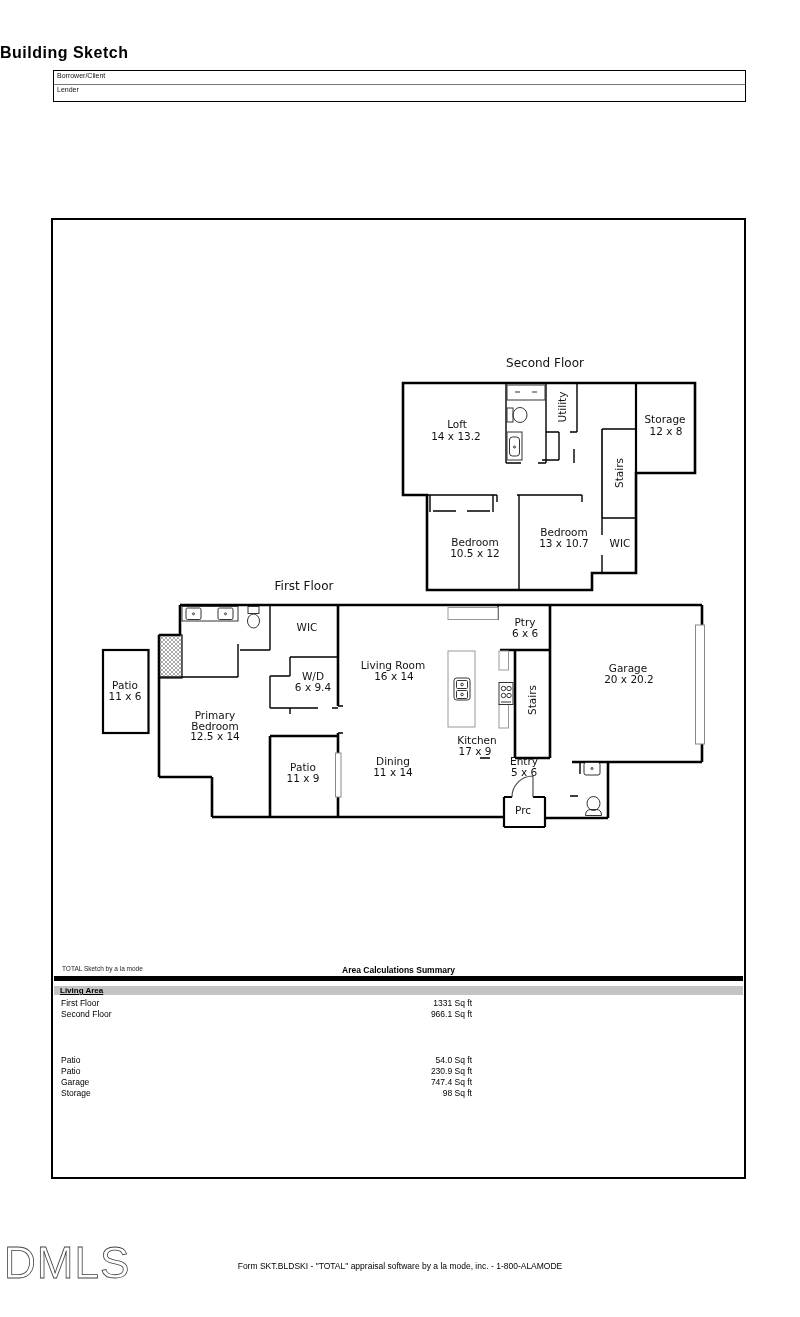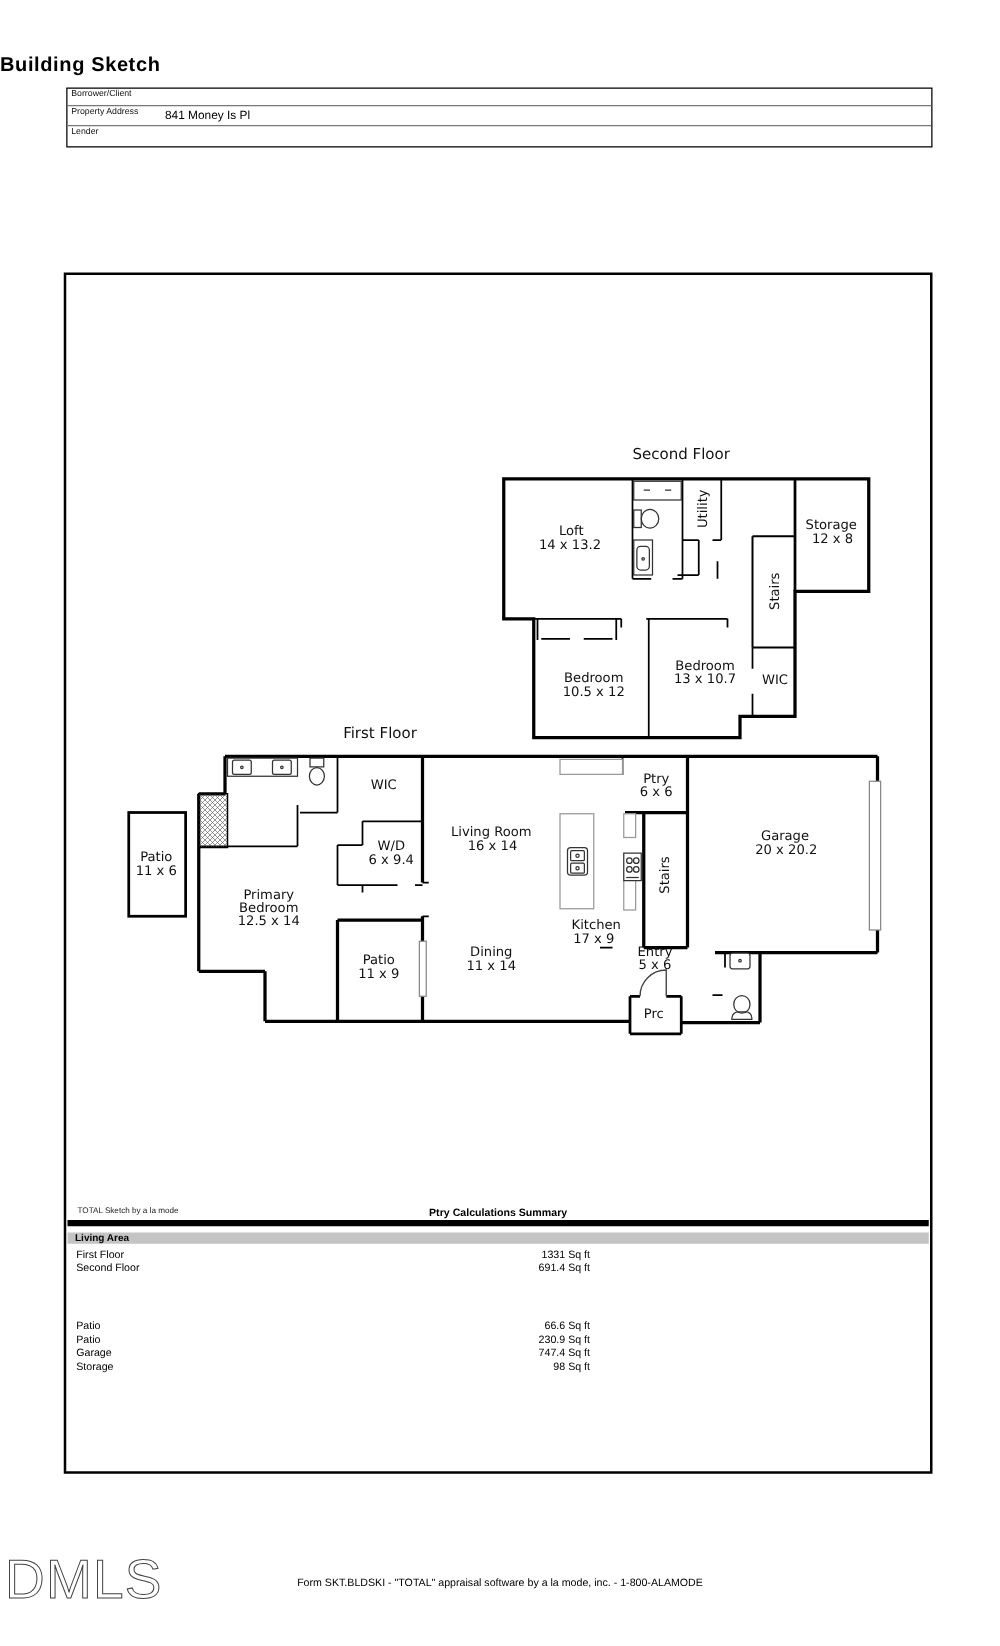--- a/index.html
+++ b/index.html
@@ -18,44 +18,40 @@
   .sketch-box{position:absolute;left:51px;top:218px;width:691px;height:957px;border:2.5px solid #000;background:#fff;}
   svg.plan{position:absolute;left:0;top:0;width:800px;height:1317px;font-family:"DejaVu Sans", sans-serif;}
   svg.plan text{fill:#111;}
   .room{font-size:10.5px;}
   .floor-title{font-size:12px;}
   
   .sum-el{position:absolute;left:54px;width:689px;}
   .watermark{top:965px;font-size:6.5px;color:#222;padding-left:8px;}
   .sum-title{top:965px;text-align:center;font-size:8.5px;font-weight:bold;}
   .sum-sep{top:976px;height:4.5px;background:#000;}
-  .sum-bar{height:9px;background:#c4c4c4;font-size:8px;font-weight:bold;line-height:9px;padding-left:6px;box-sizing:border-box;}
+  .sum-bar{height:9px;background:#c4c4c4;font-size:8px;font-weight:bold;line-height:9px;padding-left:6px;box-sizing:border-box;text-decoration:underline;}
   .bar-living{top:986px;} .bar-nonliving{top:1032.5px;}
   .srow{height:11px;font-size:8.5px;line-height:11px;}
   .srow .lab{position:absolute;left:7px;}
   .srow .val{position:absolute;left:0;width:418px;text-align:right;}
   .bold{font-weight:bold;}
   
   .logo-svg{position:absolute;left:2px;top:1236px;}
   .form-line{position:absolute;left:0;top:1261px;width:800px;text-align:center;font-size:8.5px;color:#000;}
 </style>
 </head>
 <body>
 
 <div class="page">
 
   <h1 class="page-title">Building Sketch</h1>
 
   <div class="form-table">
     <div class="frow r1">
       <span class="flabel" style="left:3px">Borrower/Client</span>
-    </div>
-    <div class="frow r2">
-      <span class="flabel" style="left:3px">Property Address</span>
-      <span class="fvalue" style="left:78px;top:2px">841 Money Is Pl</span>
     </div>
     <div class="frow r4">
       <span class="flabel" style="left:3px">Lender</span>
     </div>
   </div>
 
   <div class="sketch-box"></div>
 
   <svg class="plan" viewBox="0 0 800 1317">
     <defs>
@@ -191,35 +187,35 @@
         <text class="room" x="475" y="754.5" text-anchor="middle">17 x 9</text>
         <text class="room" transform="translate(535.5,700) rotate(-90)" text-anchor="middle">Stairs</text>
         <text class="room" x="524" y="764.5" text-anchor="middle">Entry</text>
         <text class="room" x="524" y="775.5" text-anchor="middle">5 x 6</text>
         <text class="room" x="523" y="814" text-anchor="middle">Prc</text>
       </g>
     </g>
   </svg>
 
   <div class="sum-el watermark">TOTAL Sketch by a la mode</div>
-  <div class="sum-el sum-title">Ptry Calculations Summary</div>
+  <div class="sum-el sum-title">Area Calculations Summary</div>
   <div class="sum-el sum-sep"></div>
 
   <div class="sum-el sum-bar bar-living">Living Area</div>
   <div class="sum-el srow" style="top:997.5px">
     <span class="lab">First Floor</span>
     <span class="val">1331 Sq ft</span>
   </div>
   <div class="sum-el srow" style="top:1008.5px">
     <span class="lab">Second Floor</span>
-    <span class="val">691.4 Sq ft</span>
+    <span class="val">966.1 Sq ft</span>
   </div>
   <div class="sum-el srow" style="top:1055px">
     <span class="lab">Patio</span>
-    <span class="val">66.6 Sq ft</span>
+    <span class="val">54.0 Sq ft</span>
   </div>
   <div class="sum-el srow" style="top:1066px">
     <span class="lab">Patio</span>
     <span class="val">230.9 Sq ft</span>
   </div>
   <div class="sum-el srow" style="top:1077px">
     <span class="lab">Garage</span>
     <span class="val">747.4 Sq ft</span>
   </div>
   <div class="sum-el srow" style="top:1088px">

